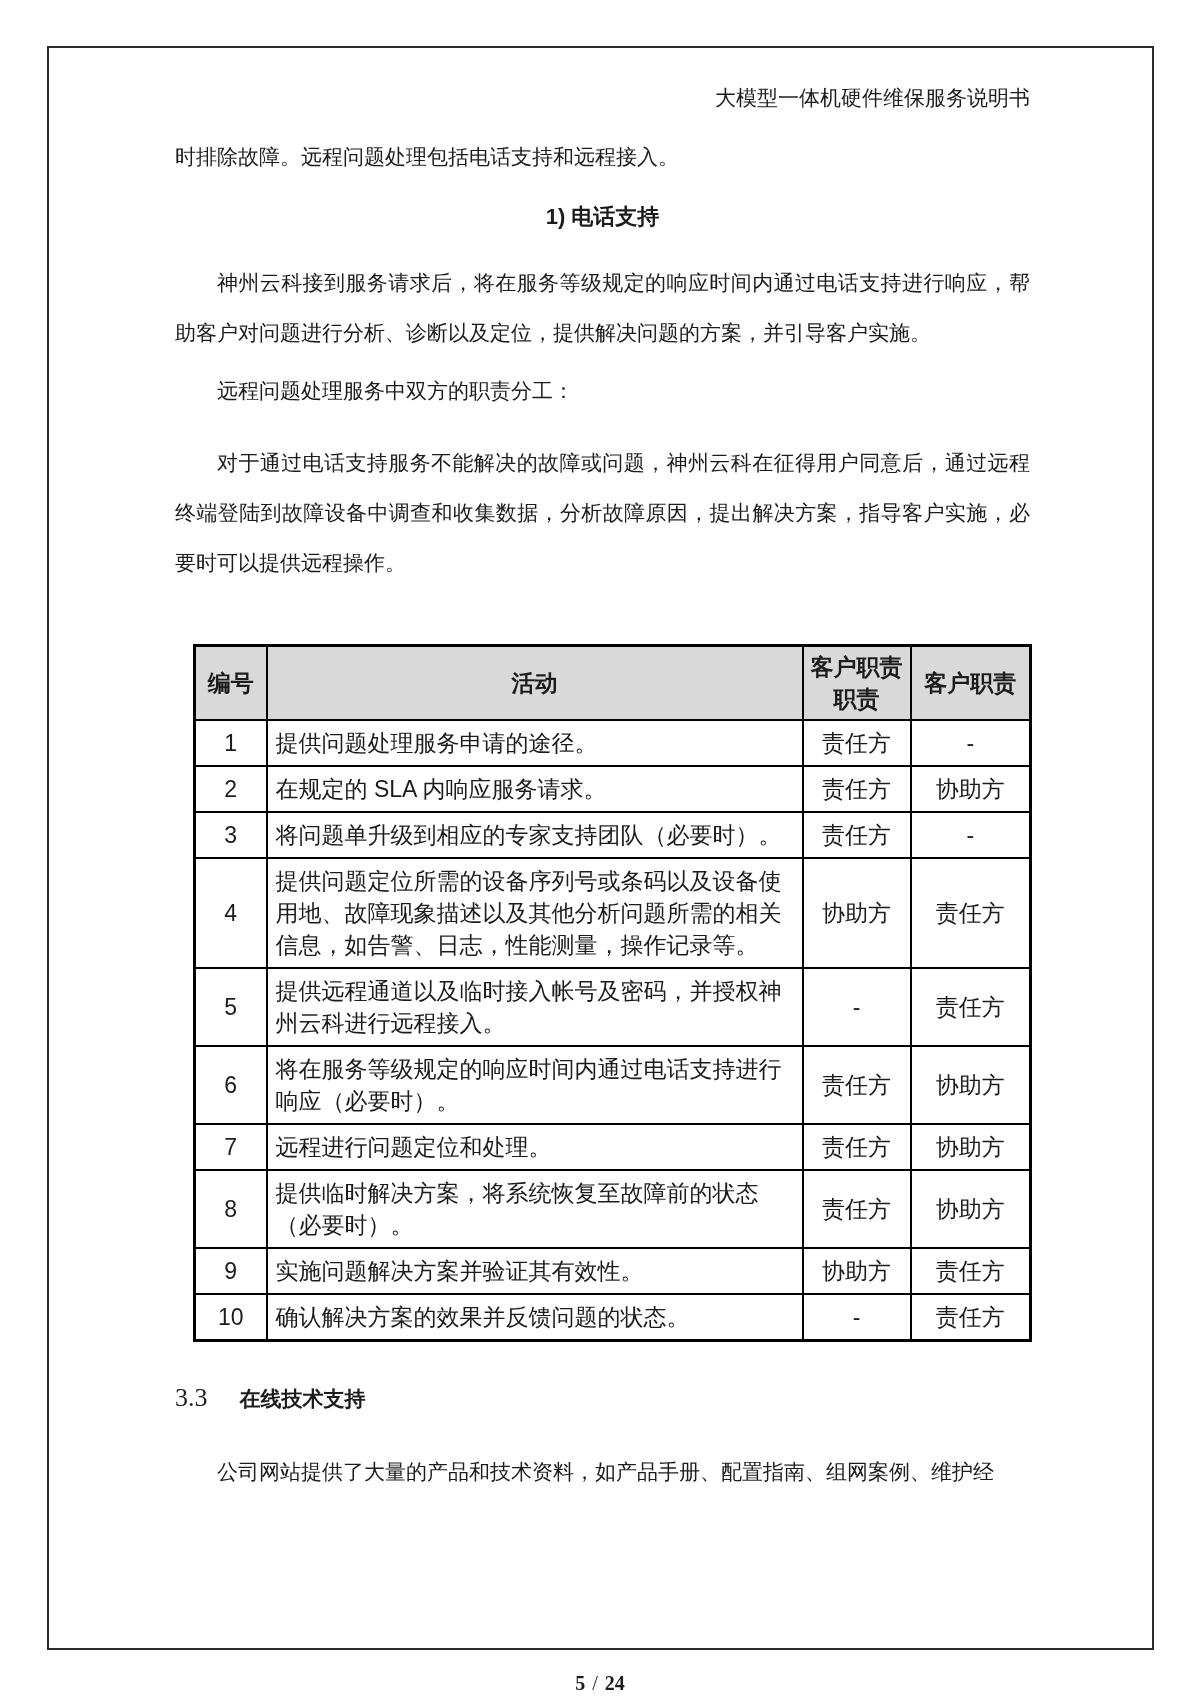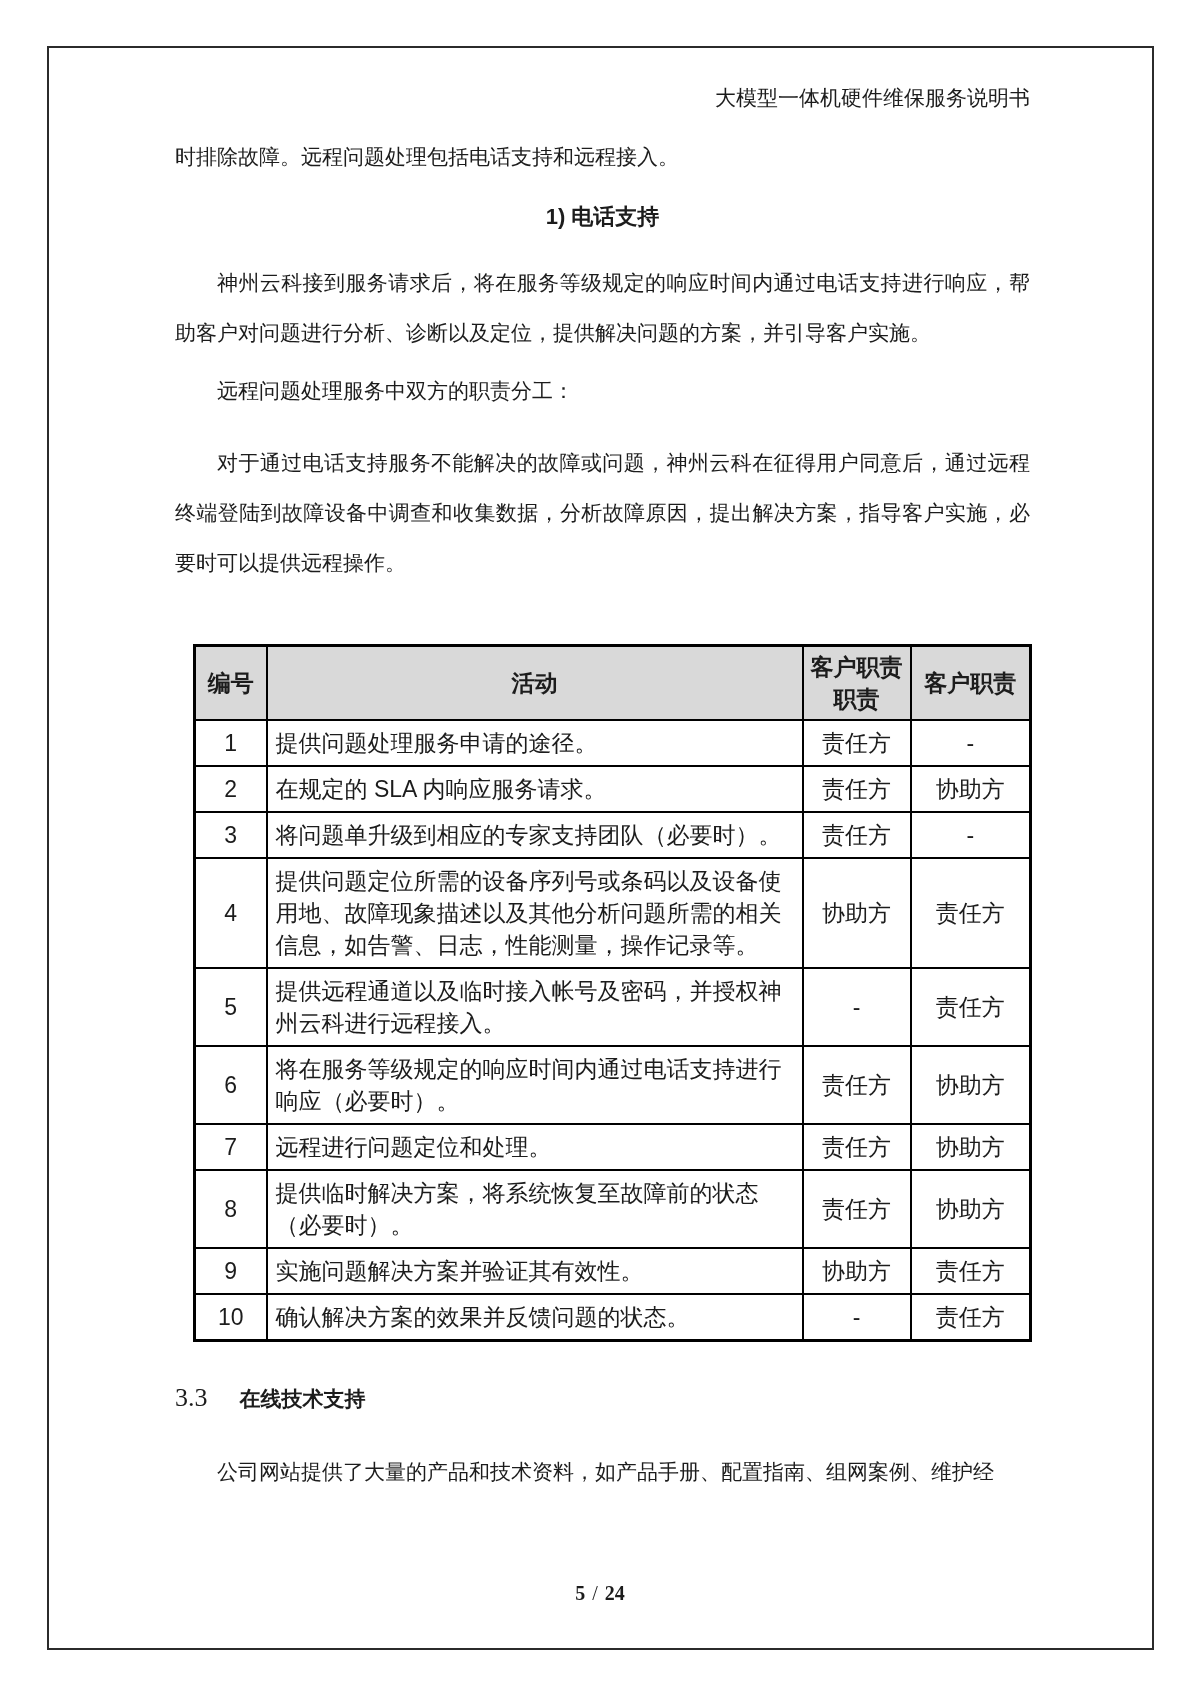--- a/index.html
+++ b/index.html
@@ -95,21 +95,21 @@
   .sec33 .ttl {
     font-size: 21px;
     font-weight: bold;
   }
   .para.last { margin-top: 28px; }
 
   .footer {
     position: absolute;
     left: 0;
     right: 0;
-    top: 1578px;
+    top: 1668px;
     text-align: center;
     font-family: "Liberation Serif", serif;
     font-size: 20px;
     line-height: 30px;
   }
   .footer .b { font-weight: bold; }
   .footer .sep { font-weight: normal; padding: 0 7px; }
 </style>
 </head>
 <body>

